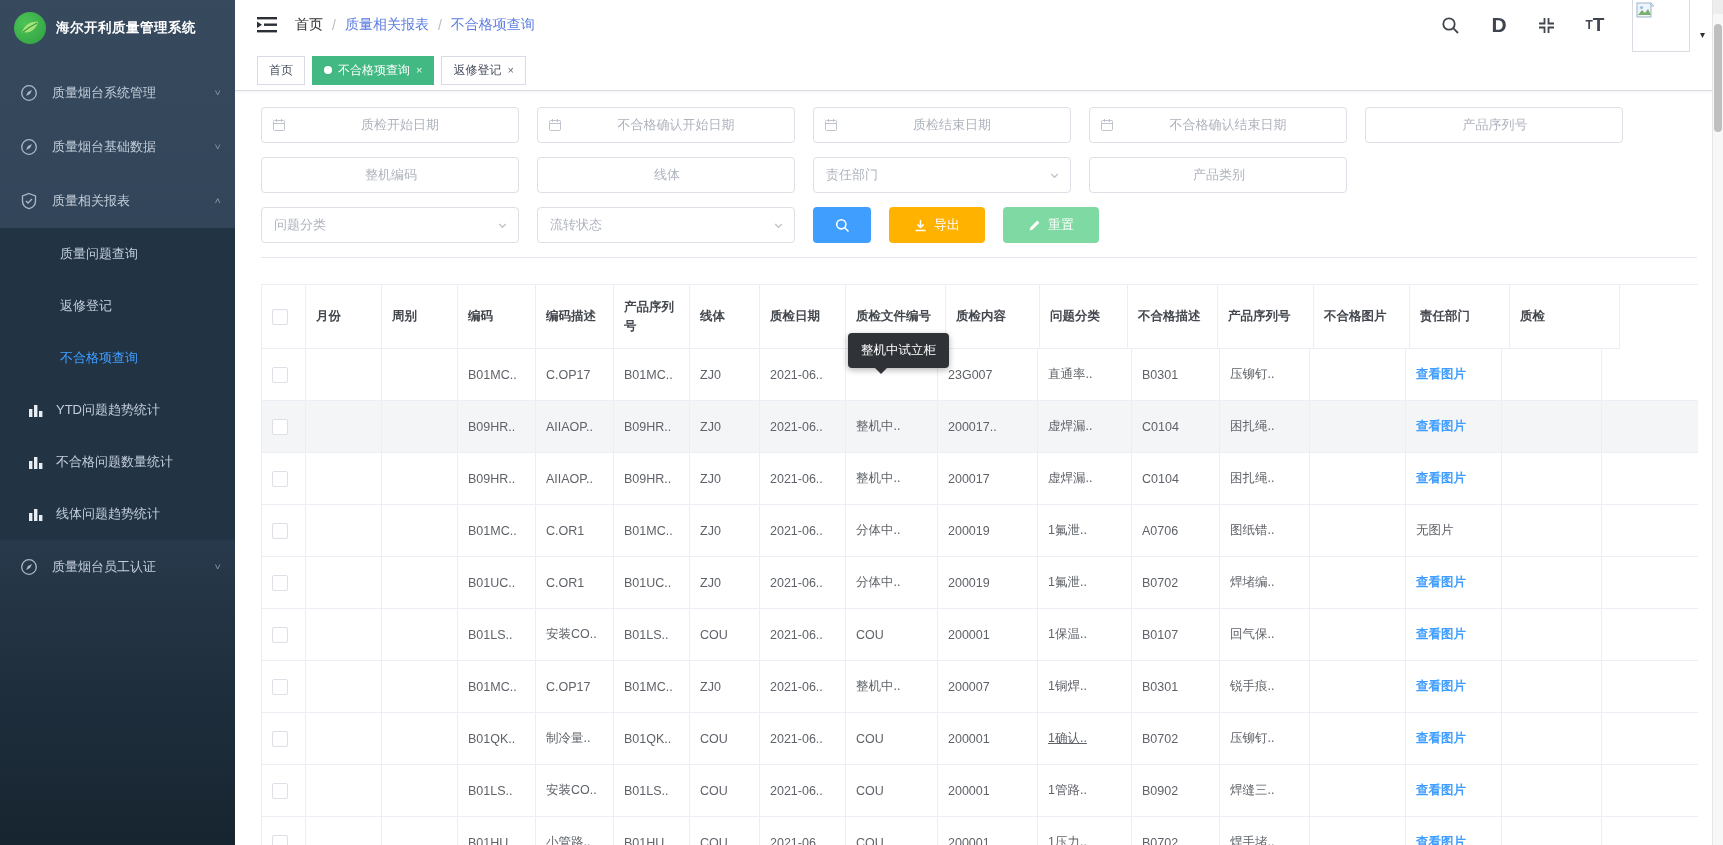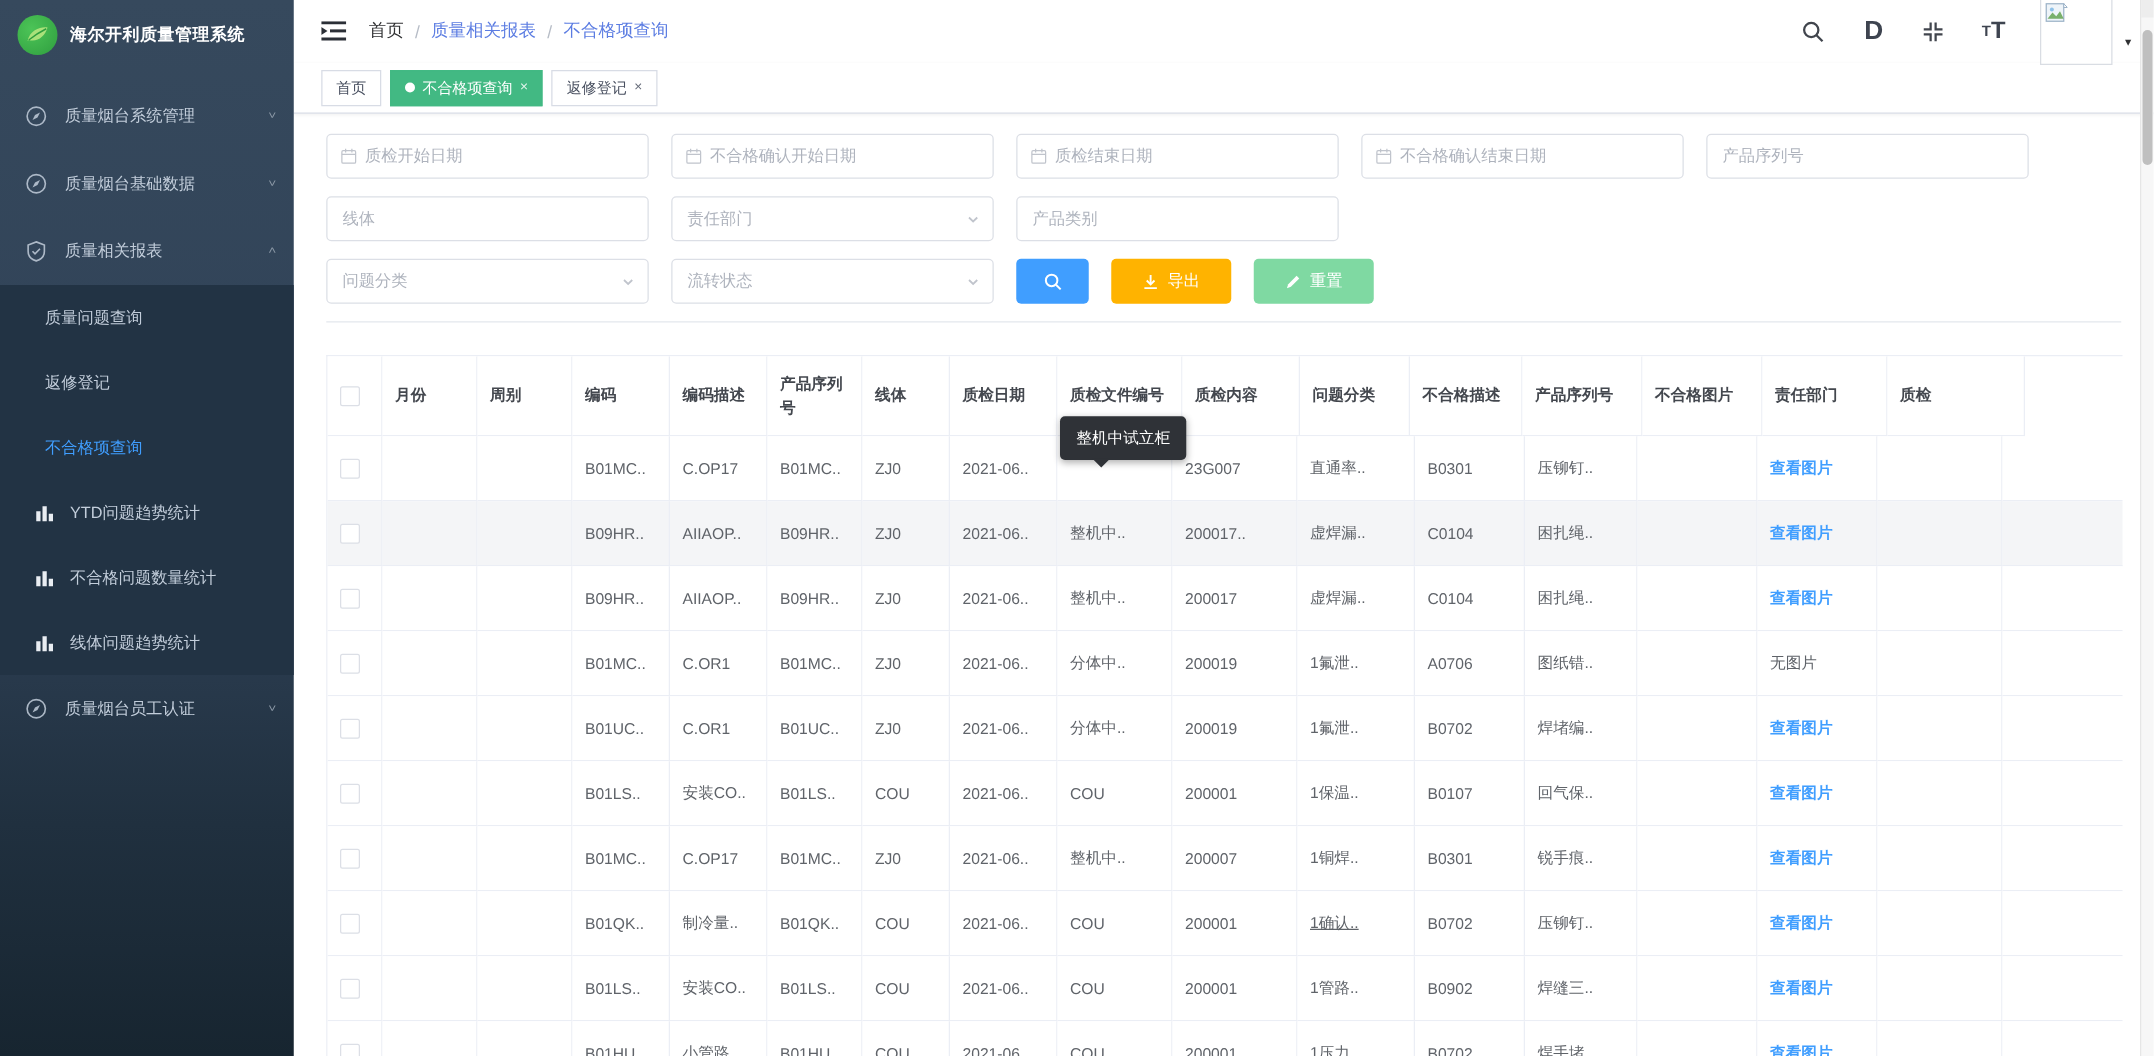--- a/index.html
+++ b/index.html
@@ -15,21 +15,21 @@
   .logo-row{display:flex;align-items:center;gap:10px;height:56px;padding-left:14px;}
   .logo-circle{width:32px;height:32px;border-radius:50%;background:radial-gradient(circle at 35% 35%,#4cc457,#2f9e3f);position:relative;flex:0 0 auto;}
   .logo-circle svg{position:absolute;left:6px;top:7px;}
   .logo-title{color:#fff;font-weight:bold;font-size:13.5px;letter-spacing:.5px;}
   .menu{margin-top:10px;}
   .mitem{display:flex;align-items:center;height:54px;padding:0 14px 0 20px;color:#c3cedb;cursor:pointer;}
   .mitem .micon{width:18px;height:18px;margin-right:14px;flex:0 0 auto;opacity:.85;}
   .mitem .mlabel{flex:1;font-size:13px;}
   .mitem .caret{color:#8a97a5;font-size:11px;transform:scaleY(.8);}
   .submenu{background:#223344;}
-  .smitem{display:flex;align-items:center;height:52px;padding-left:36px;color:#c3cedb;font-size:13px;cursor:pointer;}
+  .smitem{display:flex;align-items:center;height:52px;padding-left:60px;color:#c3cedb;font-size:13px;cursor:pointer;}
   .smitem.with-icon{padding-left:28px;}
   .smitem .micon{width:16px;height:16px;margin-right:12px;}
   .smitem.active{color:#409eff;}
   
   .main{position:absolute;left:235px;top:0;right:0;bottom:0;background:#fff;}
   .navbar{height:50px;display:flex;align-items:center;padding:0 18px 0 22px;}
   .hamburger{width:20px;height:16px;margin-right:18px;cursor:pointer;}
   .breadcrumb{display:flex;align-items:center;gap:9px;font-size:14px;}
   .bc-home{color:#303133;cursor:pointer;}
   .bc-sep{color:#b6bcc6;}
@@ -45,21 +45,21 @@
   .tabsbar{height:40px;display:flex;align-items:center;gap:7px;padding:0 0 0 22px;border-bottom:1px solid #d8dce5;box-shadow:0 1px 3px rgba(0,0,0,.06);}
   .tab{height:27px;display:flex;align-items:center;gap:6px;padding:0 11px;border:1px solid #d8dce5;background:#fff;color:#495060;font-size:12px;cursor:pointer;}
   .tab .dot{width:8px;height:8px;border-radius:50%;background:#fff;display:none;}
   .tab.active{background:#42b983;border-color:#42b983;color:#fff;}
   .tab.active .dot{display:block;}
   .tab .x{font-size:11px;opacity:.85;}
   
   .filters{padding:16px 26px 0 26px;}
   .frow{display:flex;gap:18px;margin-bottom:14px;}
   .field{position:relative;width:258px;height:36px;border:1px solid #dcdfe6;border-radius:4px;background:#fff;display:flex;align-items:center;box-sizing:border-box;}
-  .field input{border:none;outline:none;background:transparent;flex:1;height:100%;font-size:13px;color:#1d4ed8;padding:0 10px 0 12px;font-family:Liberation Serif, serif;}
+  .field input{border:none;outline:none;background:transparent;flex:1;height:100%;font-size:13px;color:#1d4ed8;padding:0 10px 0 12px;font-family:Liberation Serif, serif;text-align:center;}
   .field.date input{padding-left:6px;}
   .field input::placeholder{color:#aeb3bd;}
   .field .cal{margin-left:10px;flex:0 0 auto;}
   .field.select{cursor:pointer;}
   .field .sel-text{flex:1;padding-left:12px;color:#aeb3bd;font-size:13px;}
   .field .chev{margin-right:10px;}
   .btn{height:36px;border:none;border-radius:4px;display:flex;align-items:center;justify-content:center;gap:7px;color:#fff;font-size:13px;cursor:pointer;font-family:inherit;}
   .btn-search{width:58px;background:#409eff;}
   .btn-export{width:96px;background:#ffb300;}
   .btn-reset{width:96px;background:#7fd9a2;}
@@ -292,20 +292,23 @@
             </svg>
           </span>
         <input placeholder="不合格确认结束日期" style="">
       </div>
       <div class="field">
         <input placeholder="产品序列号" style="">
       </div>
     </div>
     <div class="frow">
       <div class="field">
+        <input placeholder="整机编码" style="">
+      </div>
+      <div class="field">
         <input placeholder="线体" style="">
       </div>
       <div class="field select">
         <span class="sel-text">责任部门</span>
         <span class="chev">
             <svg width="11" height="11" viewBox="0 0 11 11">
               <path d="M2.2 4 L5.5 7.2 L8.8 4" stroke="#c0c4cc" stroke-width="1.4" fill="none"></path>
             </svg>
           </span>
       </div>

